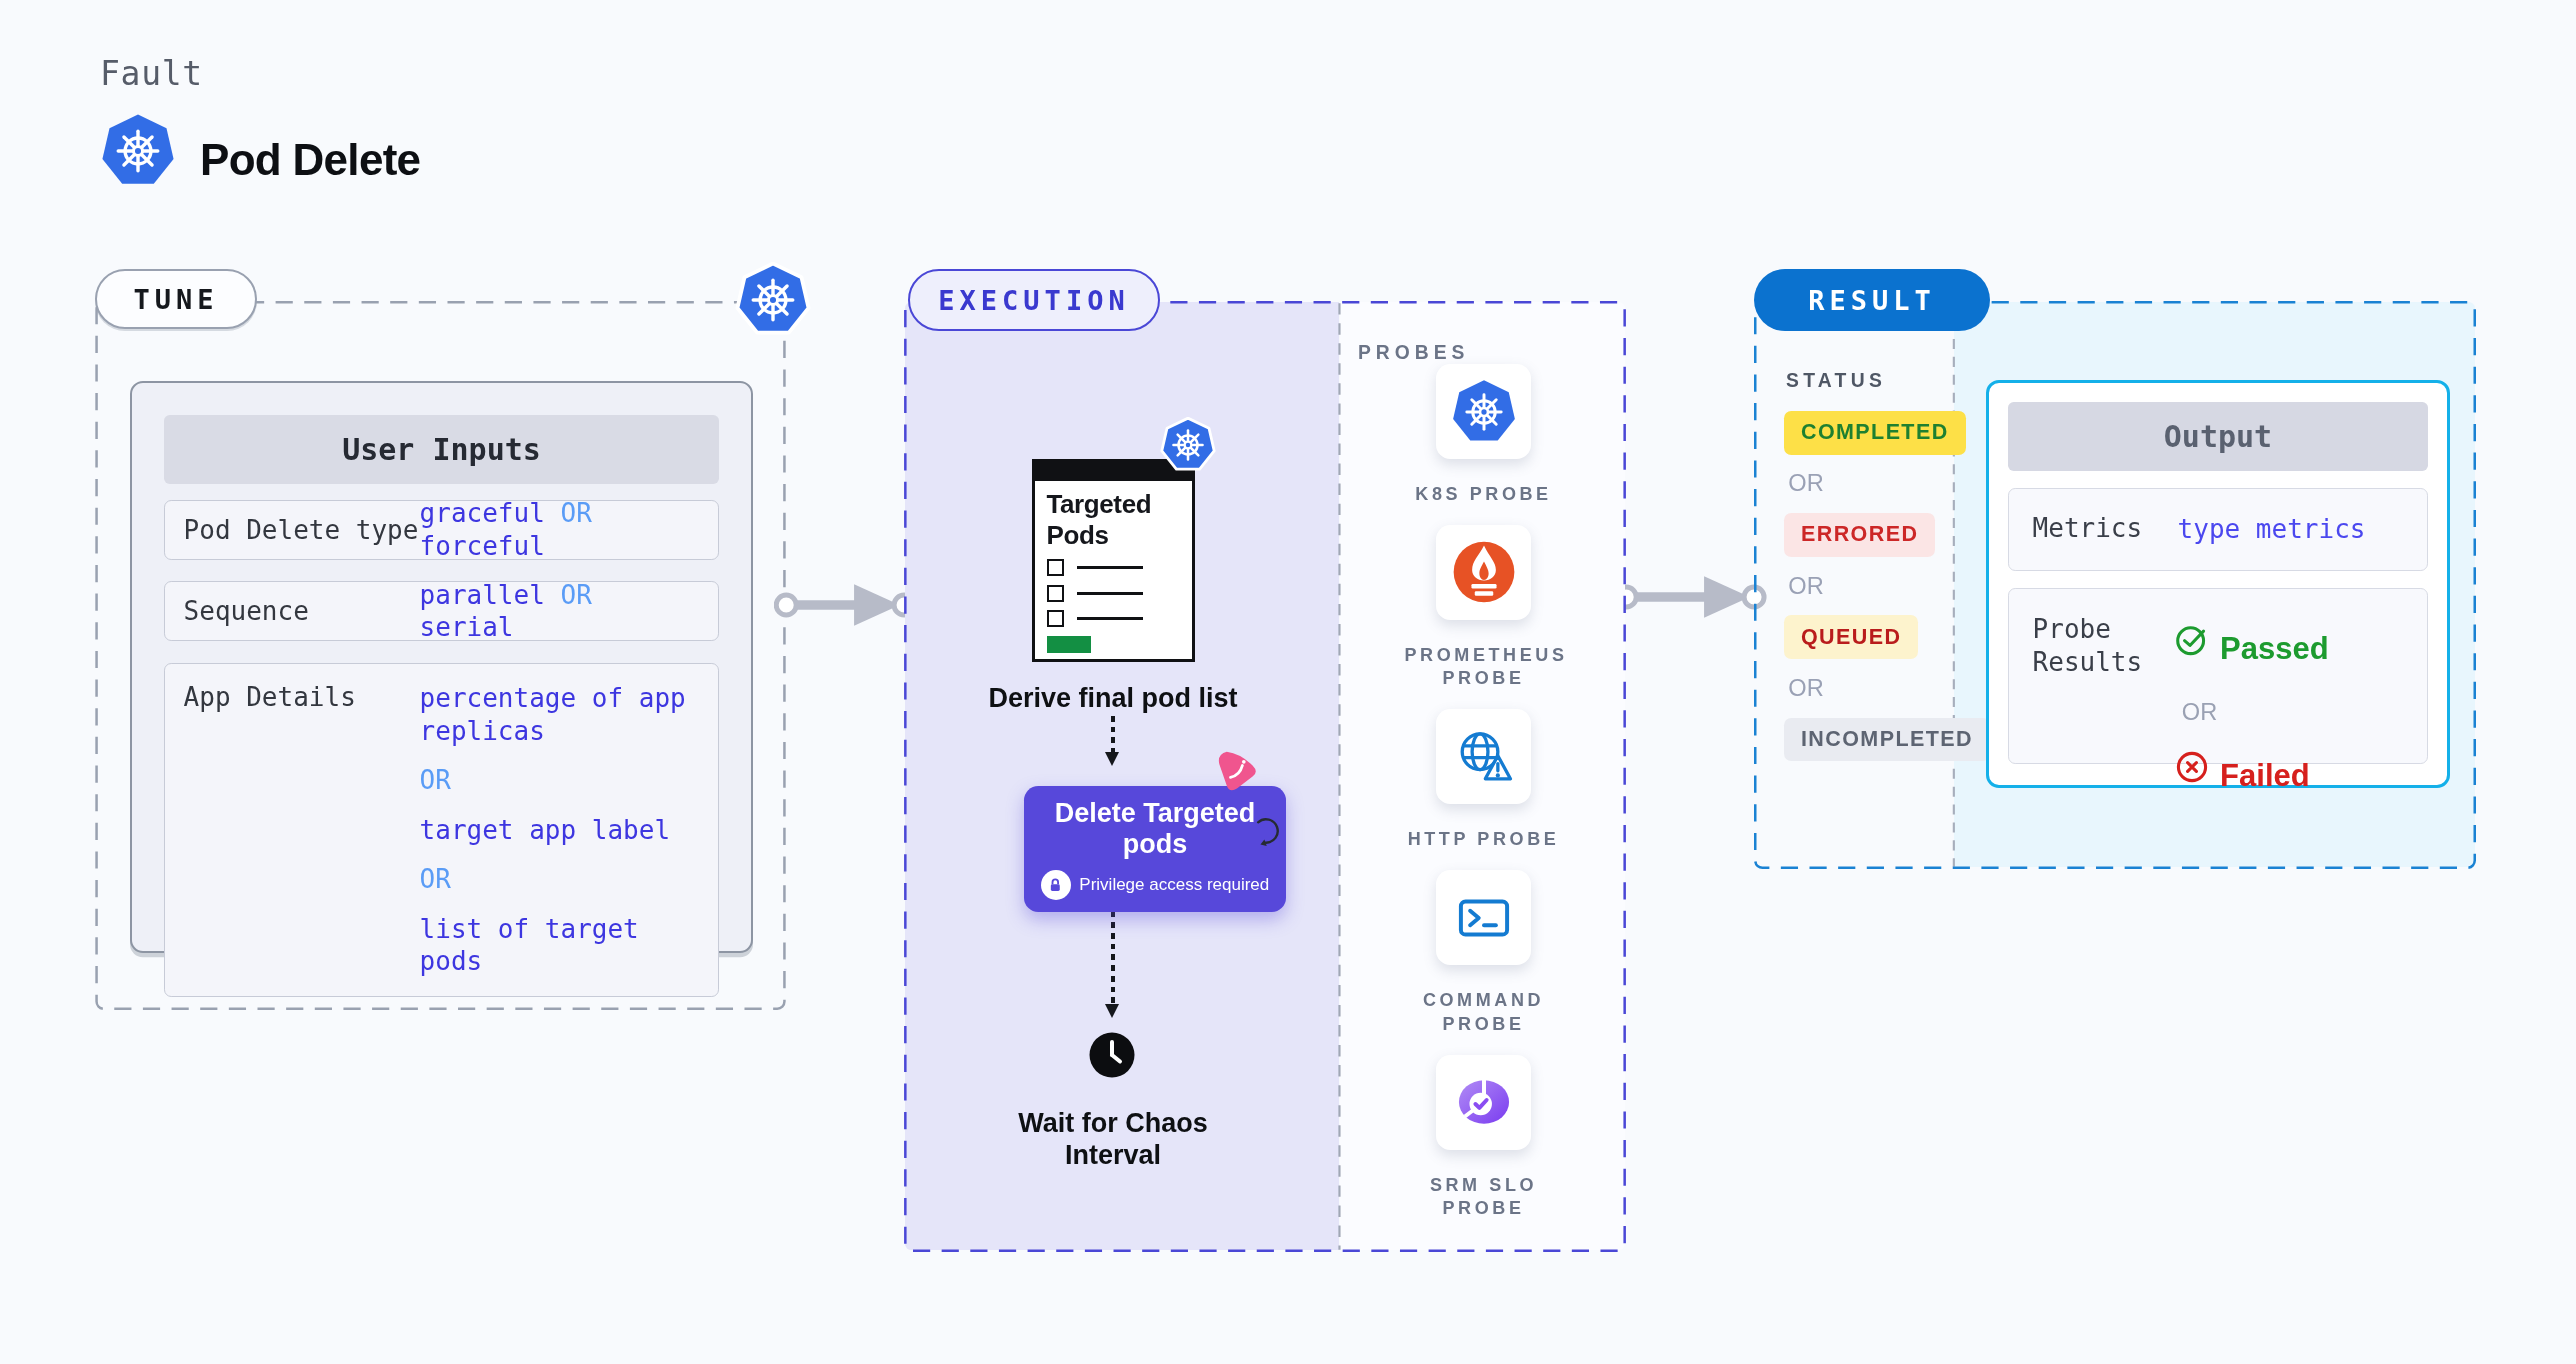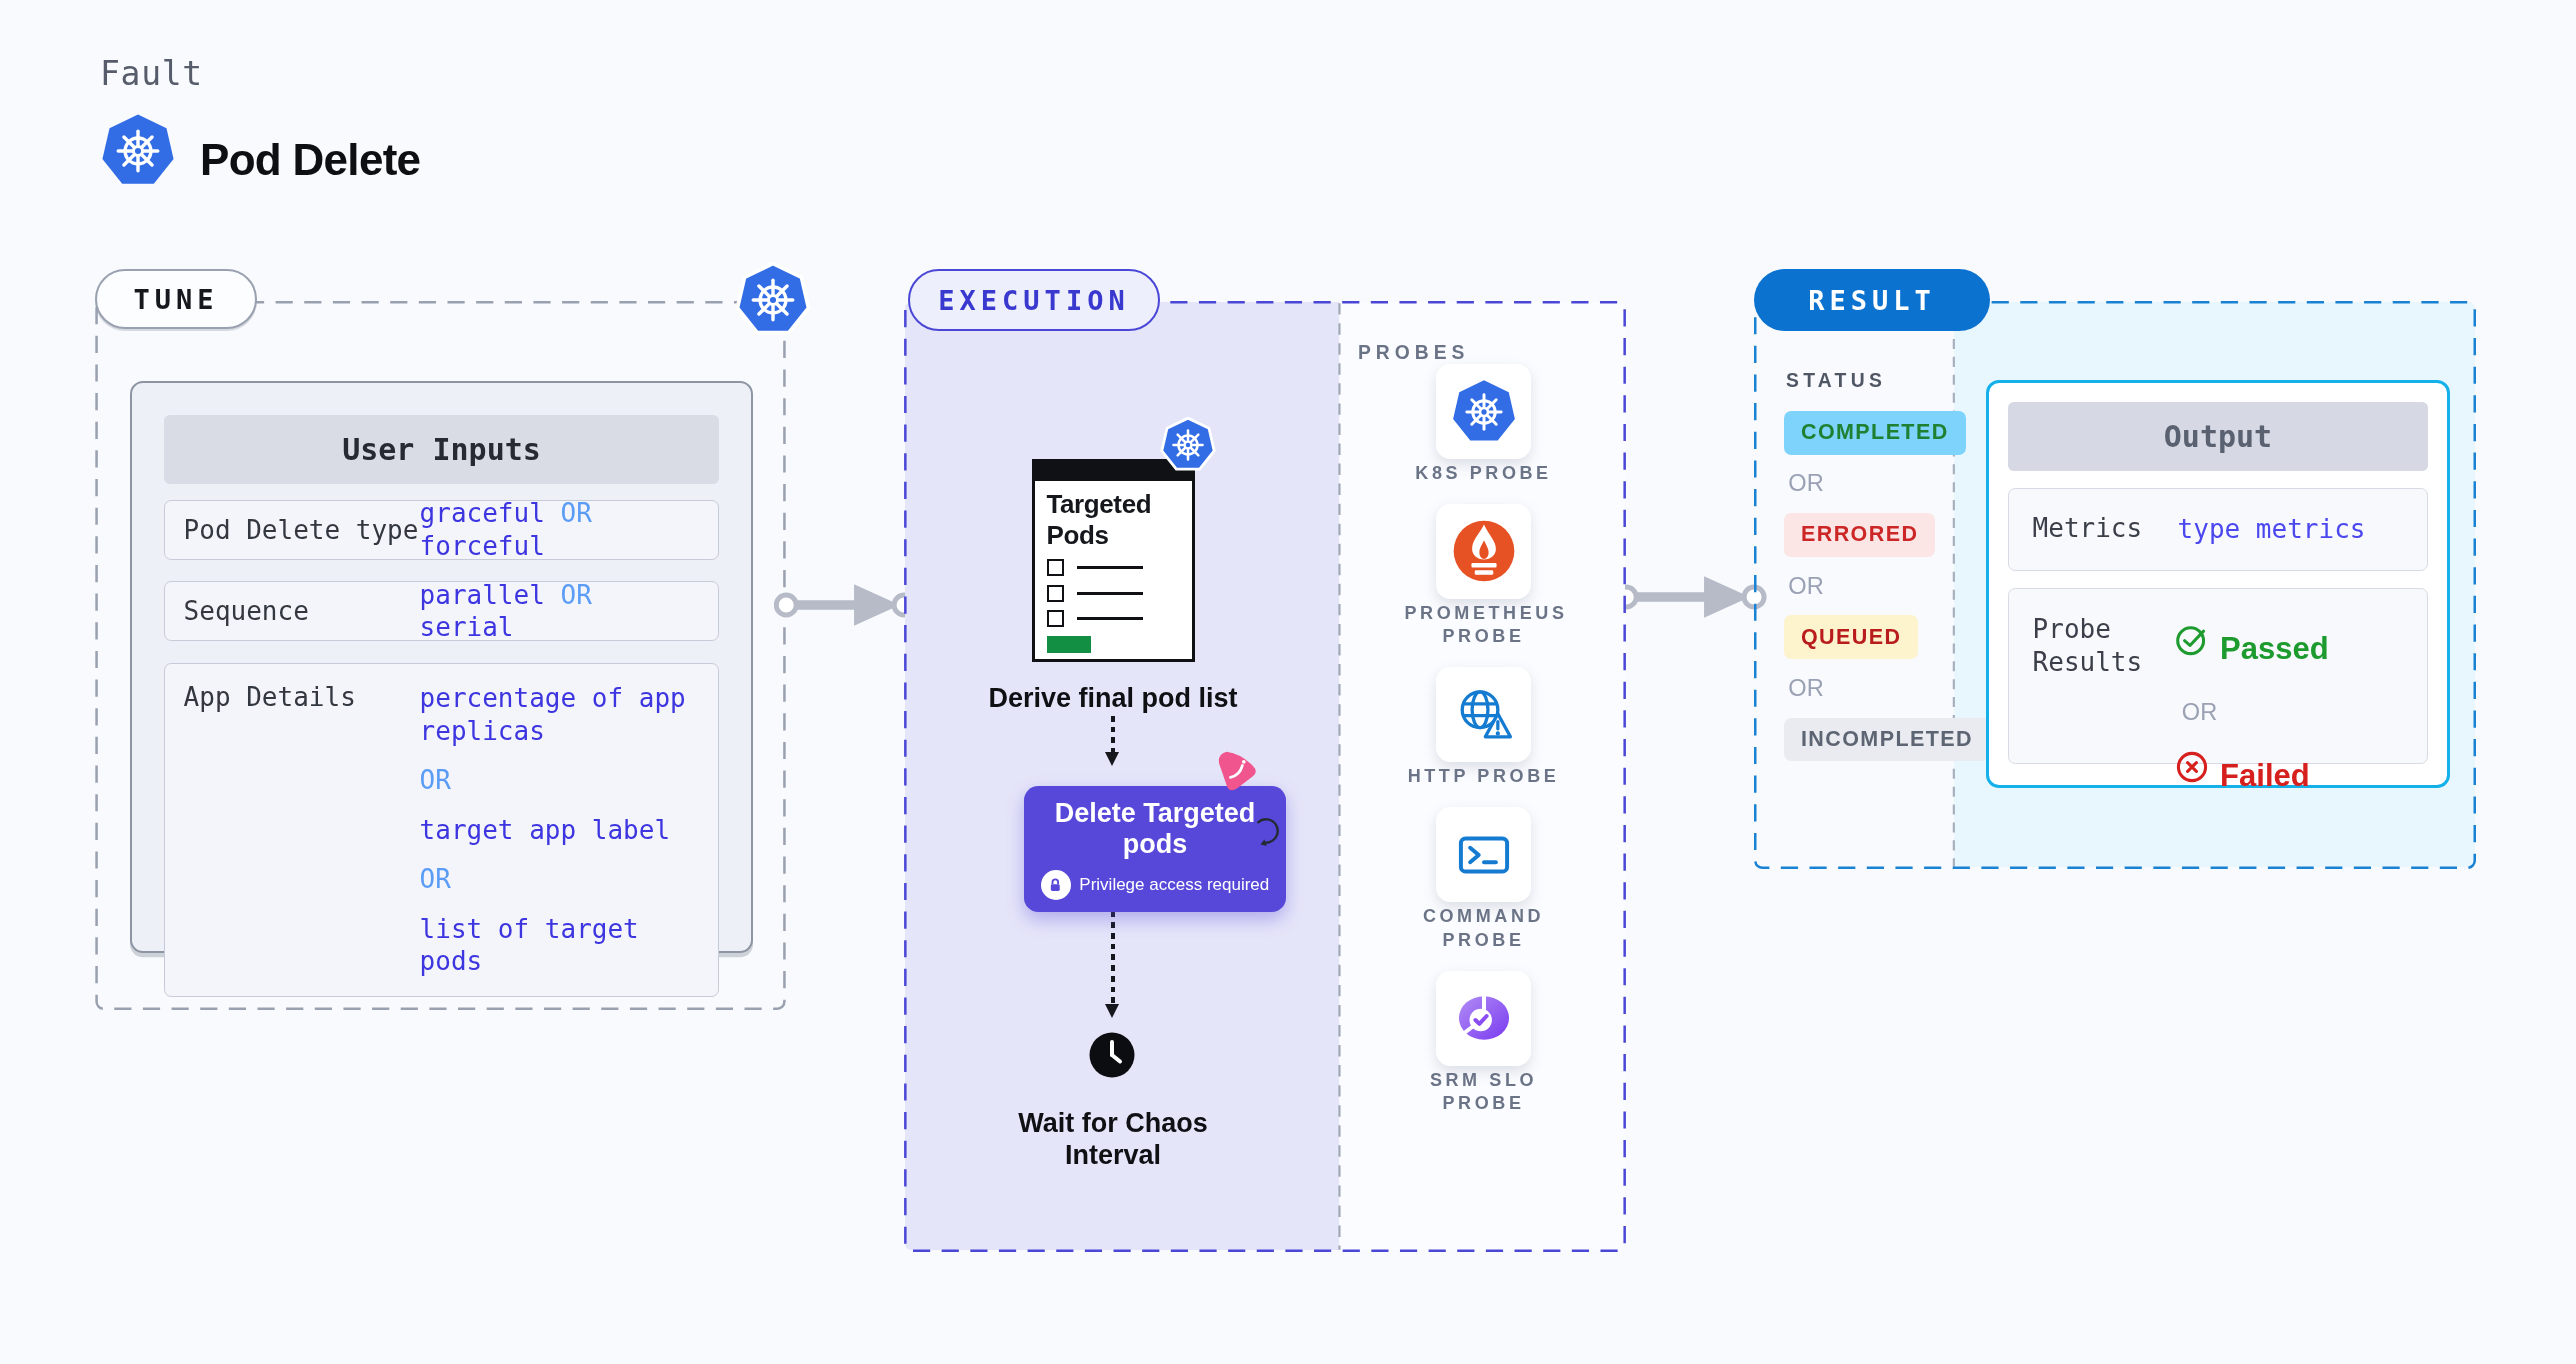--- a/index.html
+++ b/index.html
@@ -90,31 +90,31 @@
   .wait-label { left:1004px; top:1089px; width:218px; text-align:center; font-weight:bold;
                 font-size:27px; line-height:1.2; color:#0e1013; }
 
   .probes-title { left:1358px; top:324px; font-weight:bold; font-size:19.3px; letter-spacing:5px; color:#6b7487; }
   .probes-col { left:1341px; top:364px; width:285px; display:flex; flex-direction:column;
                 align-items:center; gap:18.6px; }
   .probe-item { display:flex; flex-direction:column; align-items:center; }
   .probe-card { width:95px; height:95px; background:#ffffff; border-radius:14.3px;
                 box-shadow:0 5.7px 13px rgba(90,100,130,.18); display:grid; place-items:center; }
   .probe-card svg { width:66px; height:66px; }
-  .probe-label { margin-top:3px; font-weight:bold; font-size:18px; letter-spacing:3.6px; color:#6b7487;
+  .probe-label { margin-top:24px; font-weight:bold; font-size:18px; letter-spacing:3.6px; color:#6b7487;
                  text-align:center; line-height:1.3; max-width:158px; }
 
   
   .result-box { left:1754px; top:301px; width:722px; height:568px; }
   .result-right { position:absolute; left:200px; top:1.4px; width:521px; height:565px; background:#e8f6fd; border-radius:0 6.4px 6.4px 0; }
 
   .status-title { left:1786px; top:352px; font-weight:bold; font-size:19.3px; letter-spacing:4.3px; color:#4f5765; }
   .status-col { left:1784px; top:393px; display:flex; flex-direction:column; align-items:flex-start; gap:15.8px; }
   .badge { border-radius:7.2px; padding:9.3px 17px; font-weight:bold; font-size:21.5px; letter-spacing:1.4px; }
-  .b-completed   { color:#1e8030; background:#7dd3fc; }
+  .b-completed   { color:#1e8030; background:#fde047; }
   .b-errored     { color:#cc2727; background:#fbe5e5; }
   .b-queued      { color:#b91c1c; background:#fdf3cd; }
   .b-incompleted { color:#5d6472; background:#e9ebf1; }
   .status-or { color:#9aa1b5; font-size:23.6px; padding-left:4.3px; }
 
   .output-panel { left:1986px; top:380px; width:464px; height:408px; background:#ffffff;
                   border:3.6px solid #14b0e9; border-radius:13px; padding:18.6px; z-index:2; }
   .out-head { height:69px; background:#d6d8e3; border-radius:5.7px; display:flex; align-items:center;
               justify-content:center; font-weight:bold; font-size:30px; color:#5a6170; margin-bottom:17px; }
   .out-row { background:#f8f9fd; border:1.4px solid #d7dae4; border-radius:7.2px; display:flex; padding:0 24px; }

